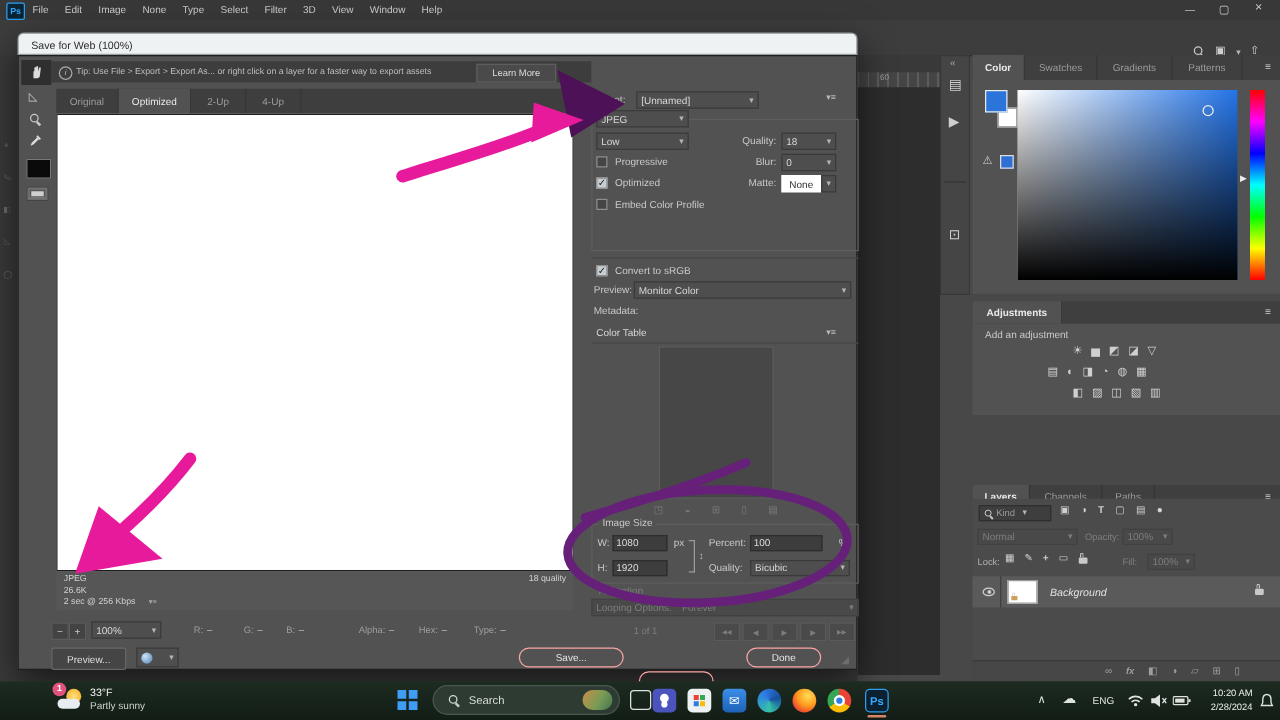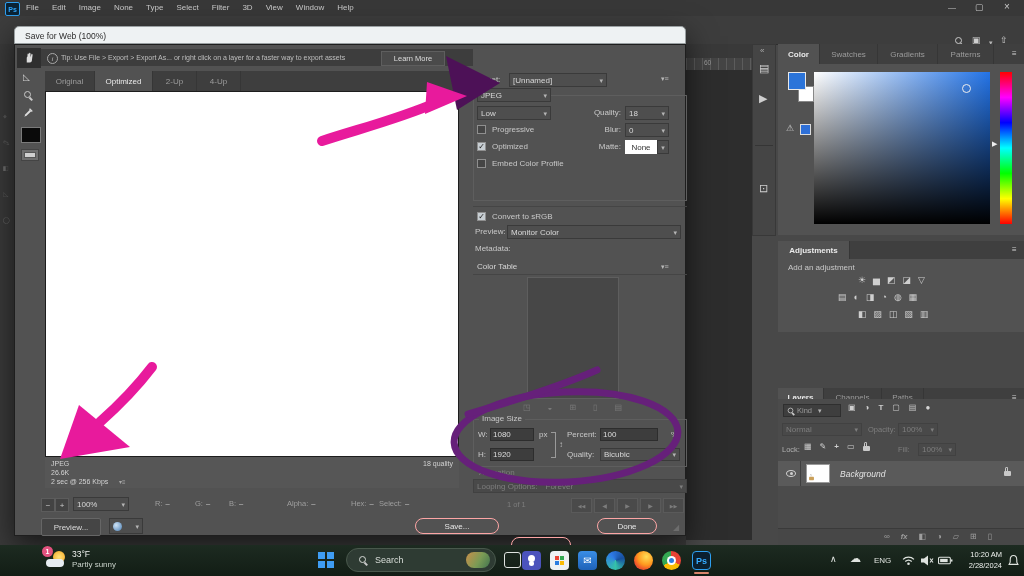--- a/index.html
+++ b/index.html
@@ -263,25 +263,25 @@
     </div>
     <div class="abs row" style="left:214px;top:455px;gap:3px;">
       <span class="lbl" style="color:#9e9e9e;font-size:7.5px;">B:</span>
         <span class="lbl" style="font-size:7.5px;">–</span>
     </div>
     <div class="abs row" style="left:272px;top:455px;gap:3px;">
       <span class="lbl" style="color:#9e9e9e;font-size:7.5px;">Alpha:</span>
         <span class="lbl" style="font-size:7.5px;">–</span>
     </div>
     <div class="abs row" style="left:320px;top:455px;gap:3px;">
-      <span class="lbl" style="color:#9e9e9e;font-size:7.5px;margin-left:16px;">Hex:</span>
+      <span class="lbl" style="color:#9e9e9e;font-size:7.5px;">Hex:</span>
         <span class="lbl" style="font-size:7.5px;">–</span>
     </div>
     <div class="abs row" style="left:364px;top:455px;gap:3px;">
-      <span class="lbl" style="color:#9e9e9e;font-size:7.5px;">Select:</span>
+      <span class="lbl" style="color:#9e9e9e;font-size:7.5px;">Type:</span>
         <span class="lbl" style="font-size:7.5px;">–</span>
     </div>
 
     <div class="abs ibox" style="left:26px;top:473px;width:58px;height:16px;background:#454545;border:1px solid #666;border-radius:2px;color:#ddd;font-size:8px;">Preview...</div>
     <div class="abs dd" style="left:94px;top:473px;width:34px;height:16px;">
       <span style="width:9px;height:9px;border-radius:50%;background:radial-gradient(circle at 35% 35%,#cfe3f5,#4a7fb5);display:inline-block;"></span>
       <span class="caret">▾</span>
     </div>
     <div class="abs pill" style="left:400px;top:473px;width:84px;height:16px;">Save...</div>
     <div class="abs pill" style="left:496px;top:492px;width:60px;height:28px;">Cancel</div>

